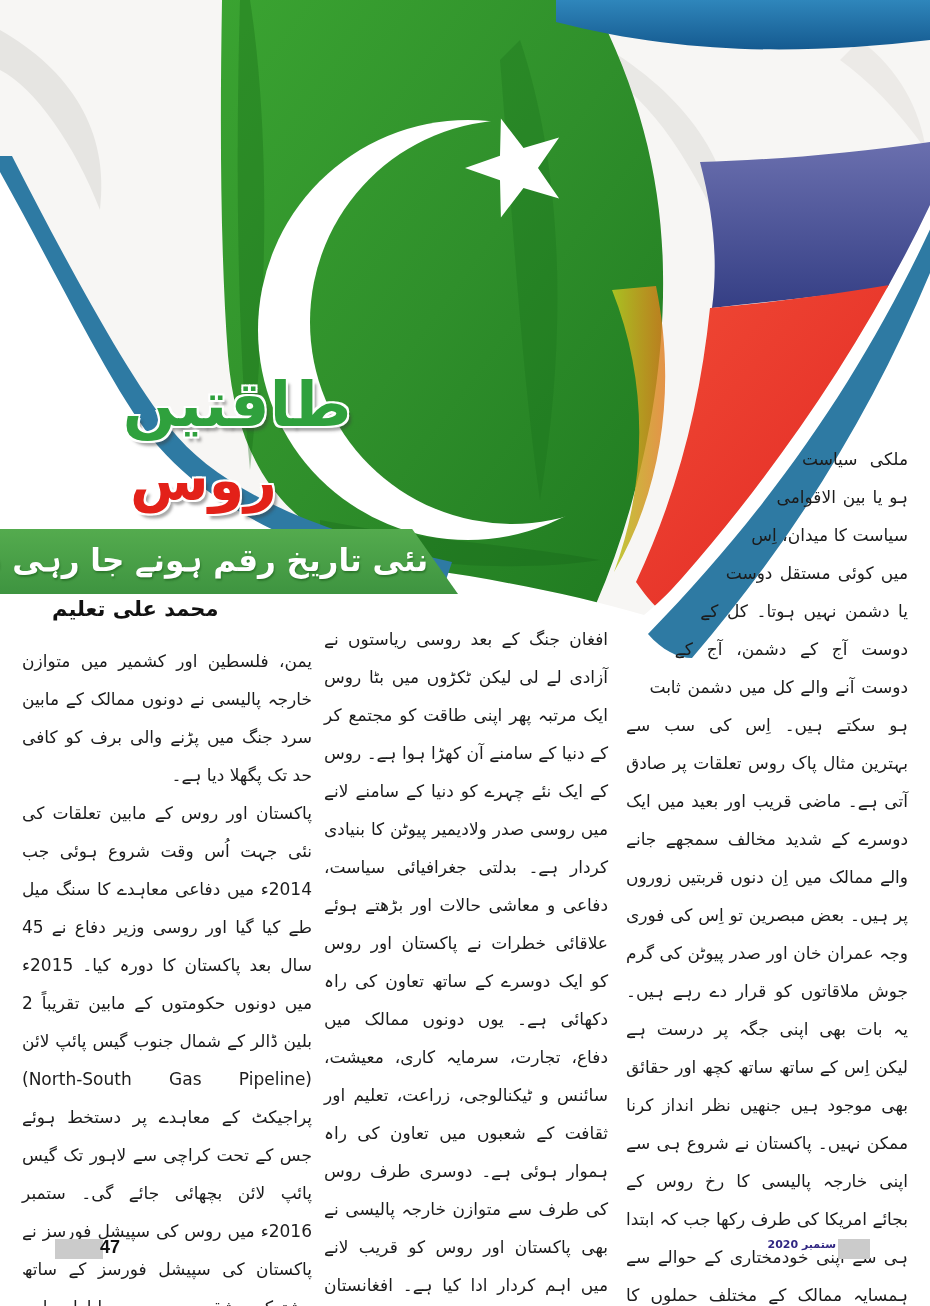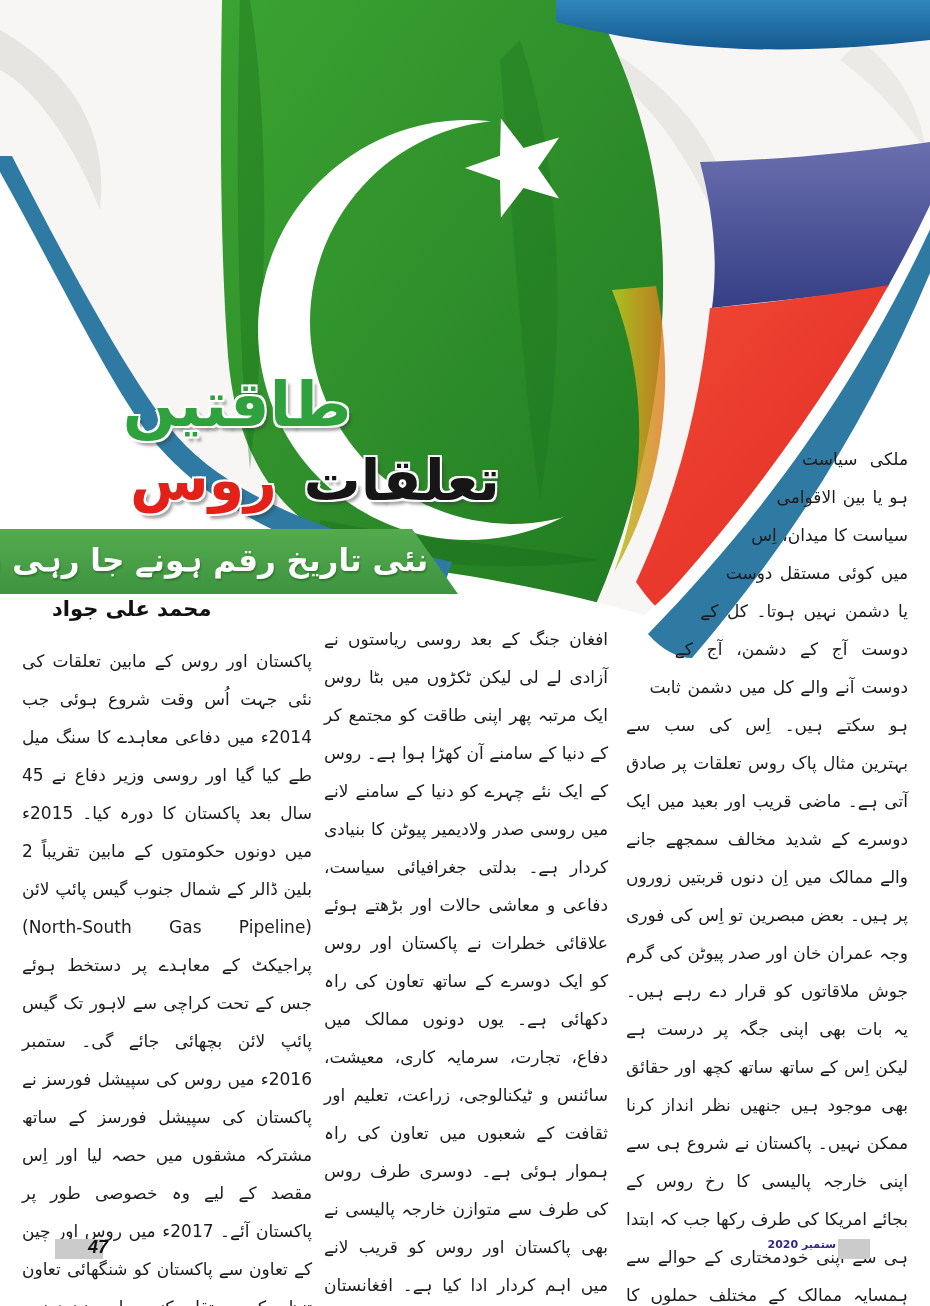--- a/index.html
+++ b/index.html
@@ -9,22 +9,22 @@
   }
   
   .hero{position:absolute;top:0;left:0;width:930px;height:665px;pointer-events:none;}
   
   .title1{
     position:absolute;top:374px;left:112px;width:250px;text-align:center;
     font-size:62px;font-weight:900;color:#2fa13d;direction:rtl;line-height:1;
     text-shadow:-2px -2px 0 #fff,2px -2px 0 #fff,-2px 2px 0 #fff,2px 2px 0 #fff,4px 5px 3px rgba(60,60,60,.45);
   }
   .title2{
-    position:absolute;top:452px;left:130px;width:370px;display:flex;flex-direction:row;
-    justify-content:space-between;gap:20px;direction:ltr;line-height:1;
+    position:absolute;top:452px;left:130px;width:370px;display:flex;flex-direction:column;
+    justify-content:center;gap:20px;direction:ltr;line-height:1;
     font-size:57px;font-weight:900;
     text-shadow:-2px -2px 0 #fff,2px -2px 0 #fff,-2px 2px 0 #fff,2px 2px 0 #fff,4px 5px 3px rgba(60,60,60,.45);
   }
   .title2 .w-red{color:#e32119;}
   .title2 .w-black{color:#161616;}
   .banner{
     position:absolute;top:529px;left:0;width:458px;height:65px;background:linear-gradient(#54ab4e,#3e9440);
     clip-path:polygon(0 0,90% 0,100% 100%,0 100%);
     display:flex;align-items:center;justify-content:center;
   }
@@ -49,22 +49,22 @@
   .swoosh-spacer{
     float:left;width:176px;height:242px;
     shape-outside:polygon(0 0,100% 0,8% 100%,0 100%);
   }
   
   .footer{position:absolute;top:1237px;left:0;width:930px;height:24px;}
   .fseg{position:absolute;top:2px;height:20px;background:#cbcbcb;}
   .fseg.s1{left:55px;width:48px;}
   .fseg.s2{left:132px;width:634px;display:flex;align-items:center;justify-content:center;}
   .fseg.s3{left:838px;width:32px;}
-  .fpage{position:absolute;left:88px;top:0;font-size:18px;font-weight:900;color:#111;
-    font-family:"Liberation Sans",sans-serif;font-style:italic;}
+  .fpage{position:absolute;left:100px;top:0;font-size:18px;font-weight:900;color:#111;
+    font-family:"Liberation Sans",sans-serif;}
   .furl{font-size:14.5px;color:#222;font-family:"Liberation Sans",sans-serif;}
   .fissue{position:absolute;left:768px;top:1px;width:68px;text-align:left;direction:rtl;
     font-size:11px;font-weight:700;color:#312783;white-space:nowrap;}
 </style>
 </head>
 <body>
 
 <div class="page">
 
   <svg class="hero" viewBox="0 0 930 665" aria-hidden="true">
@@ -140,32 +140,33 @@
   </svg>
 
   <div class="title1">طاقتیں</div>
   <div class="title2">
     <span class="w-red">روس</span>
     <span class="w-black">تعلقات</span>
   </div>
   <div class="banner">
     <div class="sub">ایک نئی تاریخ رقم ہونے جا رہی ہے</div>
   </div>
-  <div class="author">محمد علی جواد</div>
+  <div class="author">محمد علی تعلیم</div>
 
   <div class="col col-right">
     <div class="swoosh-spacer"></div>
     <p>ملکی سیاست ہو یا بین الاقوامی سیاست کا میدان، اِس میں کوئی مستقل دوست یا دشمن نہیں ہوتا۔ کل کے دوست آج کے دشمن، آج کے دوست آنے والے کل میں دشمن ثابت ہو سکتے ہیں۔ اِس کی سب سے بہترین مثال پاک روس تعلقات پر صادق آتی ہے۔ ماضی قریب اور بعید میں ایک دوسرے کے شدید مخالف سمجھے جانے والے ممالک میں اِن دنوں قربتیں زوروں پر ہیں۔ بعض مبصرین تو اِس کی فوری وجہ عمران خان اور صدر پیوٹن کی گرم جوش ملاقاتوں کو قرار دے رہے ہیں۔ یہ بات بھی اپنی جگہ پر درست ہے لیکن اِس کے ساتھ ساتھ کچھ اور حقائق بھی موجود ہیں جنھیں نظر انداز کرنا ممکن نہیں۔ پاکستان نے شروع ہی سے اپنی خارجہ پالیسی کا رخ روس کے بجائے امریکا کی طرف رکھا جب کہ ابتدا ہی سے اپنی خودمختاری کے حوالے سے ہمسایہ ممالک کے مختلف حملوں کا شکار رہا۔ ہمسایوں کی اِن سازشوں نے پاکستان کو مختلف عالمی اداروں اور عالمی طاقتوں سے الحاق کی طرف دھکیل دیا۔ پاکستان کے پہلے وزیراعظم لیاقت علی خان کی میز پر روس اور امریکا دونوں کی طرف سے دورے کے دعوت نامے موجود تھے۔ پاکستان نے اُس وقت روس کے بجائے امریکا کے دورے کا انتخاب کر کے خود کو امریکا کے پلڑے میں ڈال دیا اور فطری طور پر روس سے دوری اختیار کر لی۔ سرد جنگ کے دنوں میں حالات کشیدہ ہی چلے آ رہے تھے۔ آخرکار افغان جنگ کے دوران روس پاکستان کے مابین تعلقات کا باب بند ہو کر رہ گیا۔ اِس جنگ کے نتیجے میں جب</p>
   </div>
 
   <div class="col col-mid">
     <p>افغان جنگ کے بعد روسی ریاستوں نے آزادی لے لی لیکن ٹکڑوں میں بٹا روس ایک مرتبہ پھر اپنی طاقت کو مجتمع کر کے دنیا کے سامنے آن کھڑا ہوا ہے۔ روس کے ایک نئے چہرے کو دنیا کے سامنے لانے میں روسی صدر ولادیمیر پیوٹن کا بنیادی کردار ہے۔ بدلتی جغرافیائی سیاست، دفاعی و معاشی حالات اور بڑھتے ہوئے علاقائی خطرات نے پاکستان اور روس کو ایک دوسرے کے ساتھ تعاون کی راہ دکھائی ہے۔ یوں دونوں ممالک میں دفاع، تجارت، سرمایہ کاری، معیشت، سائنس و ٹیکنالوجی، زراعت، تعلیم اور ثقافت کے شعبوں میں تعاون کی راہ ہموار ہوئی ہے۔ دوسری طرف روس کی طرف سے متوازن خارجہ پالیسی نے بھی پاکستان اور روس کو قریب لانے میں اہم کردار ادا کیا ہے۔ افغانستان میں عالمی طاقتوں کی ناکامی اور پھر اِس کا الزام پاکستان جیسے ہمسایوں پر لگانے، چین کا معاشی طاقت کے طور پر اُبھرنا اور پورے خطے میں انفراسٹرکچر کا جال بچھانا، نیز شام،</p>
   </div>
 
   <div class="col col-left">
+    <p>یمن، فلسطین اور کشمیر میں متوازن خارجہ پالیسی نے دونوں ممالک کے مابین سرد جنگ میں پڑنے والی برف کو کافی حد تک پگھلا دیا ہے۔</p>
     <p>پاکستان اور روس کے مابین تعلقات کی نئی جہت اُس وقت شروع ہوئی جب 2014ء میں دفاعی معاہدے کا سنگ میل طے کیا گیا اور روسی وزیر دفاع نے 45 سال بعد پاکستان کا دورہ کیا۔ 2015ء میں دونوں حکومتوں کے مابین تقریباً 2 بلین ڈالر کے شمال جنوب گیس پائپ لائن (North-South Gas Pipeline) پراجیکٹ کے معاہدے پر دستخط ہوئے جس کے تحت کراچی سے لاہور تک گیس پائپ لائن بچھائی جائے گی۔ ستمبر 2016ء میں روس کی سپیشل فورسز نے پاکستان کی سپیشل فورسز کے ساتھ مشترکہ مشقوں میں حصہ لیا اور اِس مقصد کے لیے وہ خصوصی طور پر پاکستان آئے۔ 2017ء میں روس اور چین کے تعاون سے پاکستان کو شنگھائی تعاون تنظیم کی مستقل رکنیت ملی۔ نیز دونوں ممالک کے درمیان علاقائی سکیورٹی، دفاعی اور معاشی تعاون کے لیے نئی راہیں کھولنے پر اتفاق ہوا۔ پاکستان اور روس کی حکومتیں اِس بات پر متفق ہیں کہ تمام بین الاقوامی منصوبوں مثلاً پاکستان چین معاشی راہداری (سی پیک)، وسطی ایشیائی علاقائی معاشی تعاون (Central Asian Regional Economic</p>
   </div>
 
   <div class="footer">
     <div class="fseg s1"></div>
     <div class="fpage">47</div>
     <div class="fissue">ستمبر 2020</div>
     <div class="fseg s3"></div>
   </div>
 

